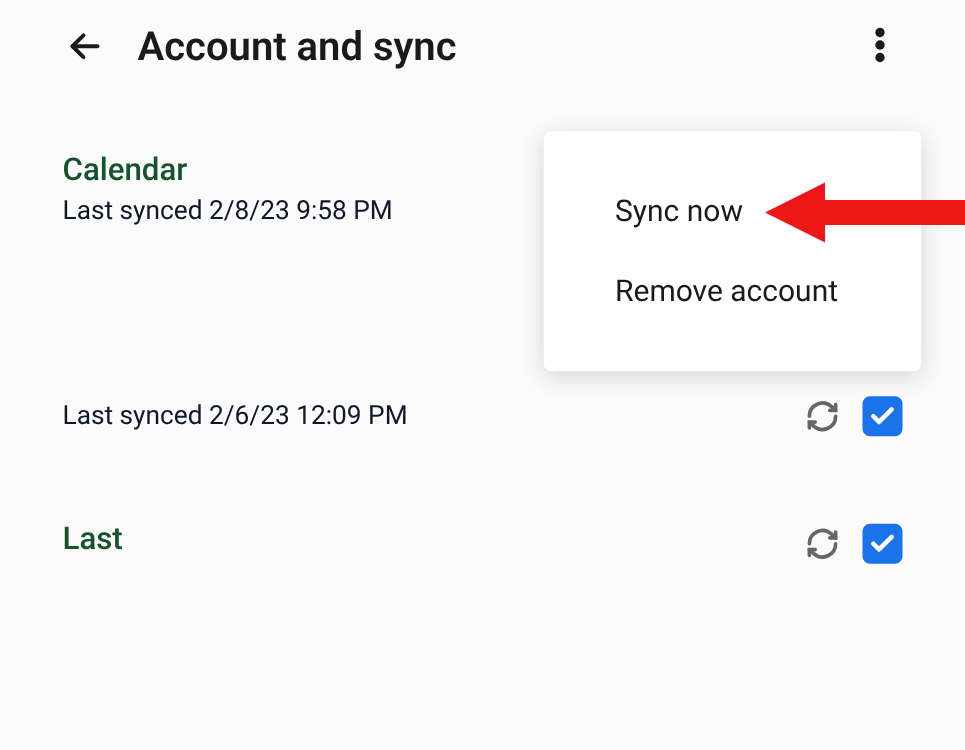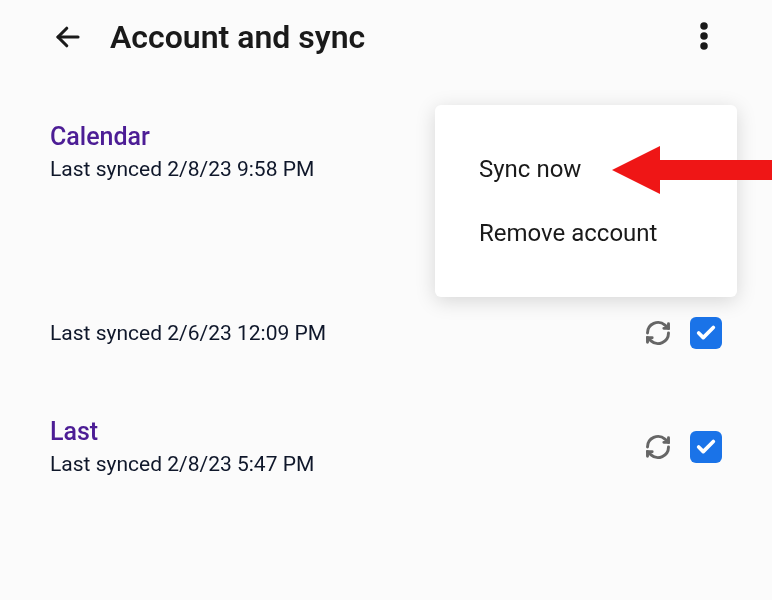--- a/index.html
+++ b/index.html
@@ -62,21 +62,21 @@
       position: relative;
       display: flex;
       align-items: center;
     }
     .item-text {
       flex: 1;
     }
     .item-title {
       font-size: 25px;
       font-weight: 500;
-      color: #4c1d95;
+      color: #14532d;
       margin-bottom: 6px;
     }
     .item-subtitle {
       font-size: 21px;
       color: #0f172a;
     }
     .item-controls {
       display: flex;
       align-items: center;
       gap: 18px;
@@ -106,21 +106,21 @@
       height: 22px;
     }
     .popup-menu {
       position: absolute;
       top: 105px;
       left: 435px;
       width: 302px;
       background: white;
       border-radius: 6px;
       box-shadow: 0 4px 20px rgba(0,0,0,0.15);
-      padding: 32px 0;
+      padding: 32px 13px;
       z-index: 10;
     }
     .popup-item {
       padding: 18px 44px;
       font-size: 24px;
       color: #1a1a1a;
       cursor: pointer;
     }
     .arrow-annotation {
       position: absolute;
@@ -184,21 +184,20 @@
         <svg viewBox="0 0 24 24" fill="none" stroke="white" stroke-width="4" stroke-linecap="round" stroke-linejoin="round">
           <polyline points="4 12 9 17 20 6"></polyline>
         </svg>
       </div>
     </div>
   </div>
 
   <div class="list-item">
     <div class="item-text">
       <div class="item-title">Last</div>
-      <div class="item-subtitle">Last synced 2/8/23 5:47 PM</div>
     </div>
     <div class="item-controls">
       <div class="sync-icon">
         <svg viewBox="0 0 24 24" fill="none" stroke="#666" stroke-width="2.5" stroke-linecap="round">
           <path d="M21 12a9 9 0 0 1-15 6.7L3 16"></path>
           <path d="M3 12a9 9 0 0 1 15-6.7L21 8"></path>
           <polyline points="3 20 3 16 7 16"></polyline>
           <polyline points="21 4 21 8 17 8"></polyline>
         </svg>
       </div>

